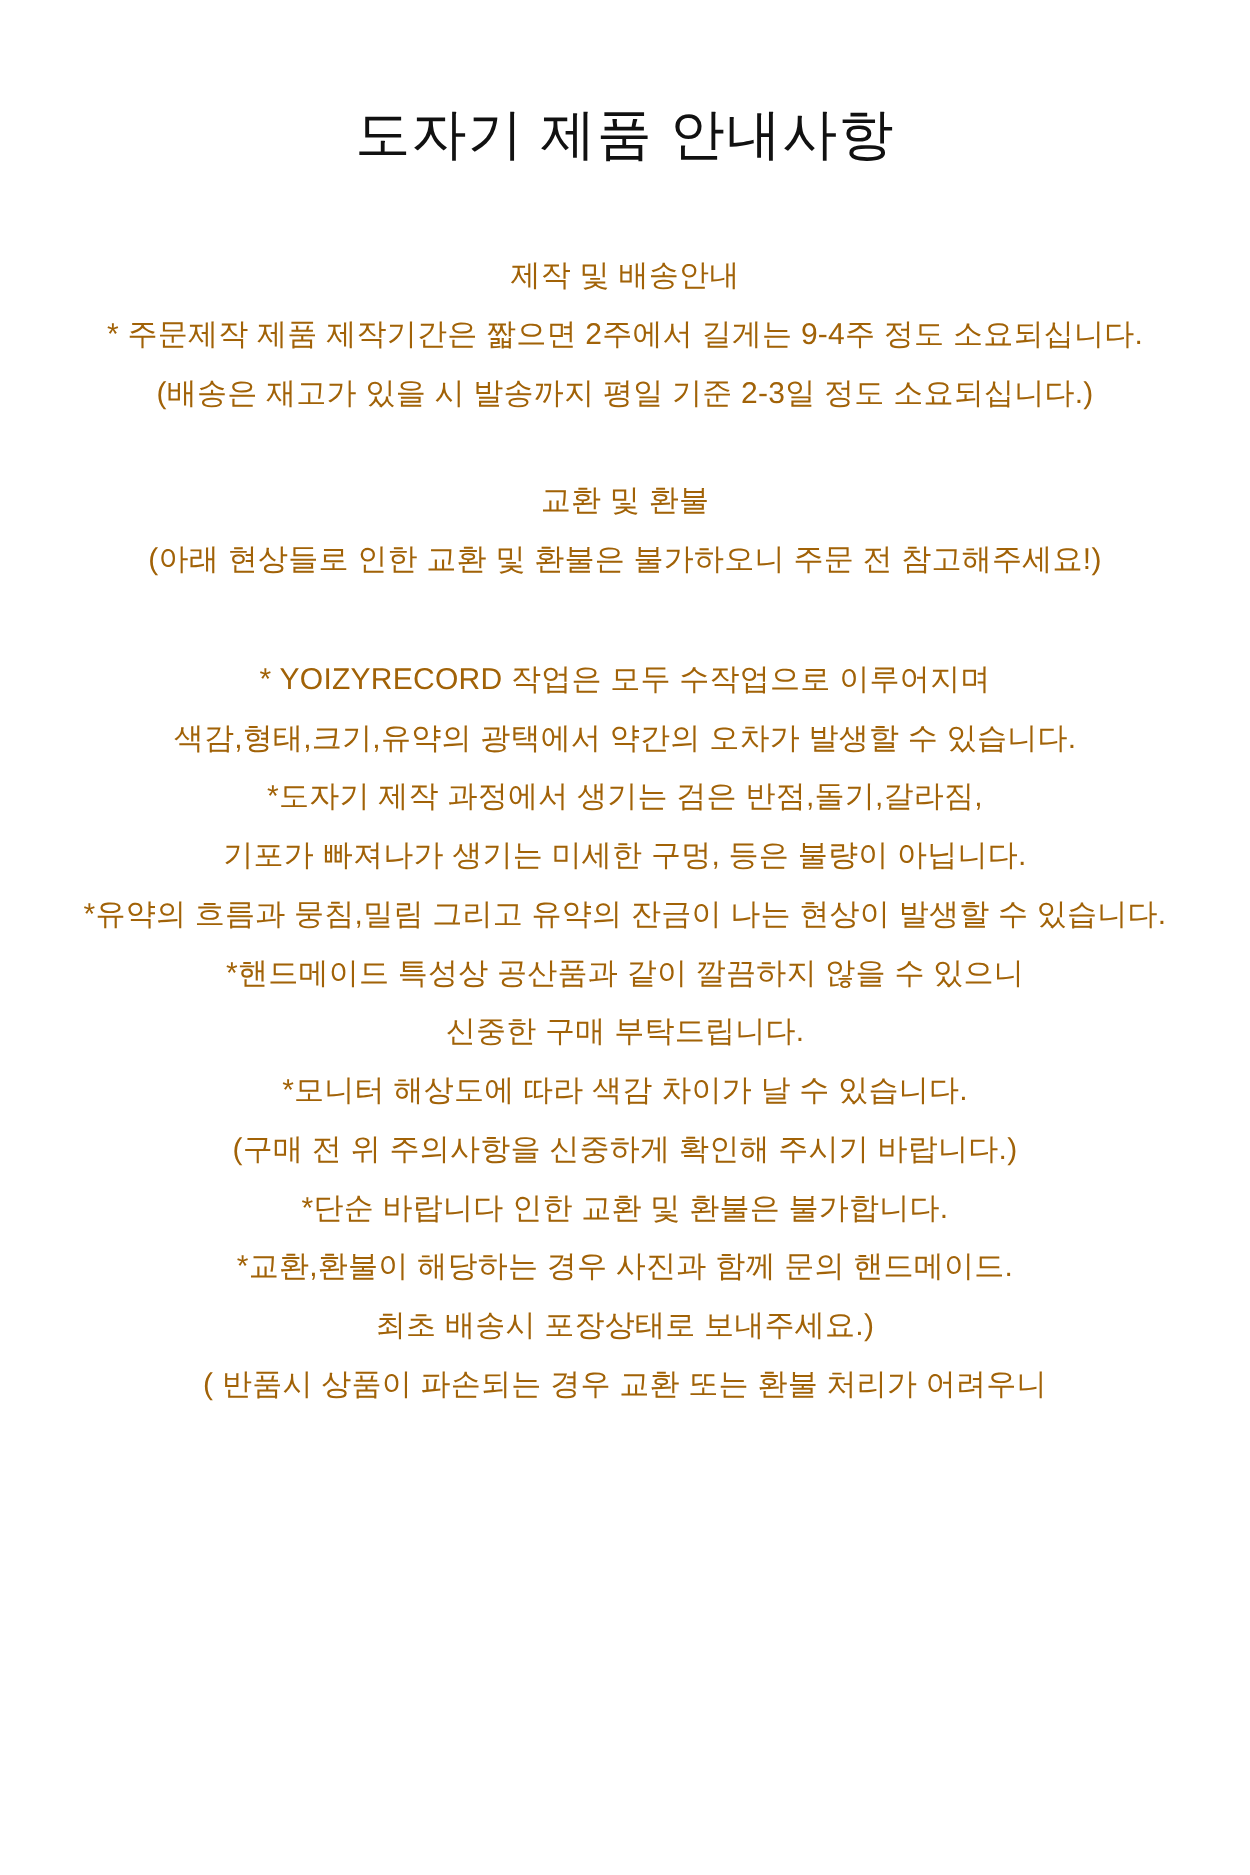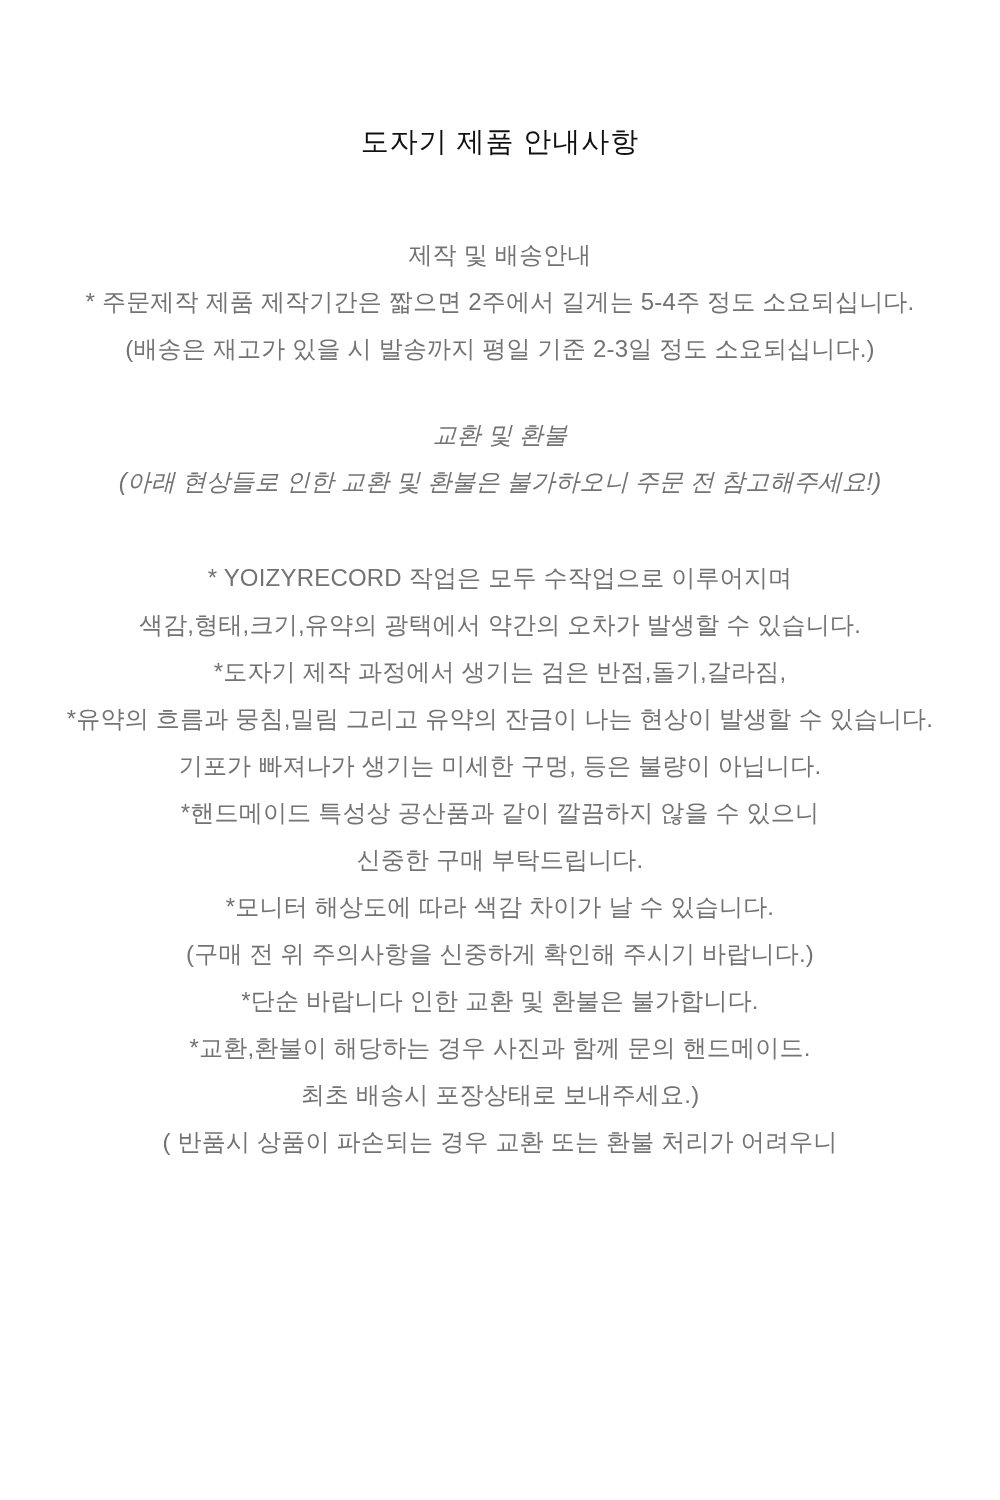--- a/index.html
+++ b/index.html
@@ -8,66 +8,66 @@
     position: relative;
     width: 1000px;
     height: 1500px;
     margin: 0 auto;
     background: #ffffff;
     color: #111111;
     font-family: "Liberation Sans", "DejaVu Sans", sans-serif;
     overflow: hidden;
   }
   .title {
-    padding-top: 118px;
+    padding-top: 84px;
     text-align: center;
-    font-size: 28px;
+    font-size: 44px;
     font-weight: 400;
     line-height: 48px;
     letter-spacing: 1px;
     color: #111111;
   }
   .block {
     text-align: center;
     font-size: 24px;
     font-weight: 400;
     line-height: 47px;
     letter-spacing: 0.2px;
-    color: #737373;
+    color: #a16207;
   }
   .block-1 { margin-top: 65px; }
-  .block-2 { margin-top: 39px; font-style: italic; }
+  .block-2 { margin-top: 39px; }
   .block-3 { margin-top: 49px; }
   .heading { font-size: 24px; }
   .line { white-space: nowrap; }
 </style>
 </head>
 <body>
 
 <div class="page">
 
   <h1 class="title">도자기 제품 안내사항</h1>
 
   <section class="block block-1">
     <div class="heading">제작 및 배송안내</div>
-    <div class="line">* 주문제작 제품 제작기간은 짧으면 2주에서 길게는 5-4주 정도 소요되십니다.</div>
+    <div class="line">* 주문제작 제품 제작기간은 짧으면 2주에서 길게는 9-4주 정도 소요되십니다.</div>
     <div class="line">(배송은 재고가 있을 시 발송까지 평일 기준 2-3일 정도 소요되십니다.)</div>
   </section>
 
   <section class="block block-2">
     <div class="heading">교환 및 환불</div>
     <div class="line">(아래 현상들로 인한 교환 및 환불은 불가하오니 주문 전 참고해주세요!)</div>
   </section>
 
   <section class="block block-3">
     <div class="line">* YOIZYRECORD 작업은 모두 수작업으로 이루어지며</div>
     <div class="line">색감,형태,크기,유약의 광택에서 약간의 오차가 발생할 수 있습니다.</div>
     <div class="line">*도자기 제작 과정에서 생기는 검은 반점,돌기,갈라짐,</div>
+    <div class="line">기포가 빠져나가 생기는 미세한 구멍, 등은 불량이 아닙니다.</div>
     <div class="line">*유약의 흐름과 뭉침,밀림 그리고 유약의 잔금이 나는 현상이 발생할 수 있습니다.</div>
-    <div class="line">기포가 빠져나가 생기는 미세한 구멍, 등은 불량이 아닙니다.</div>
     <div class="line">*핸드메이드 특성상 공산품과 같이 깔끔하지 않을 수 있으니</div>
     <div class="line">신중한 구매 부탁드립니다.</div>
     <div class="line">*모니터 해상도에 따라 색감 차이가 날 수 있습니다.</div>
     <div class="line">(구매 전 위 주의사항을 신중하게 확인해 주시기 바랍니다.)</div>
     <div class="line">*단순 바랍니다 인한 교환 및 환불은 불가합니다.</div>
     <div class="line">*교환,환불이 해당하는 경우 사진과 함께 문의 핸드메이드.</div>
     <div class="line">최초 배송시 포장상태로 보내주세요.)</div>
     <div class="line">( 반품시 상품이 파손되는 경우 교환 또는 환불 처리가 어려우니</div>
   </section>
 

